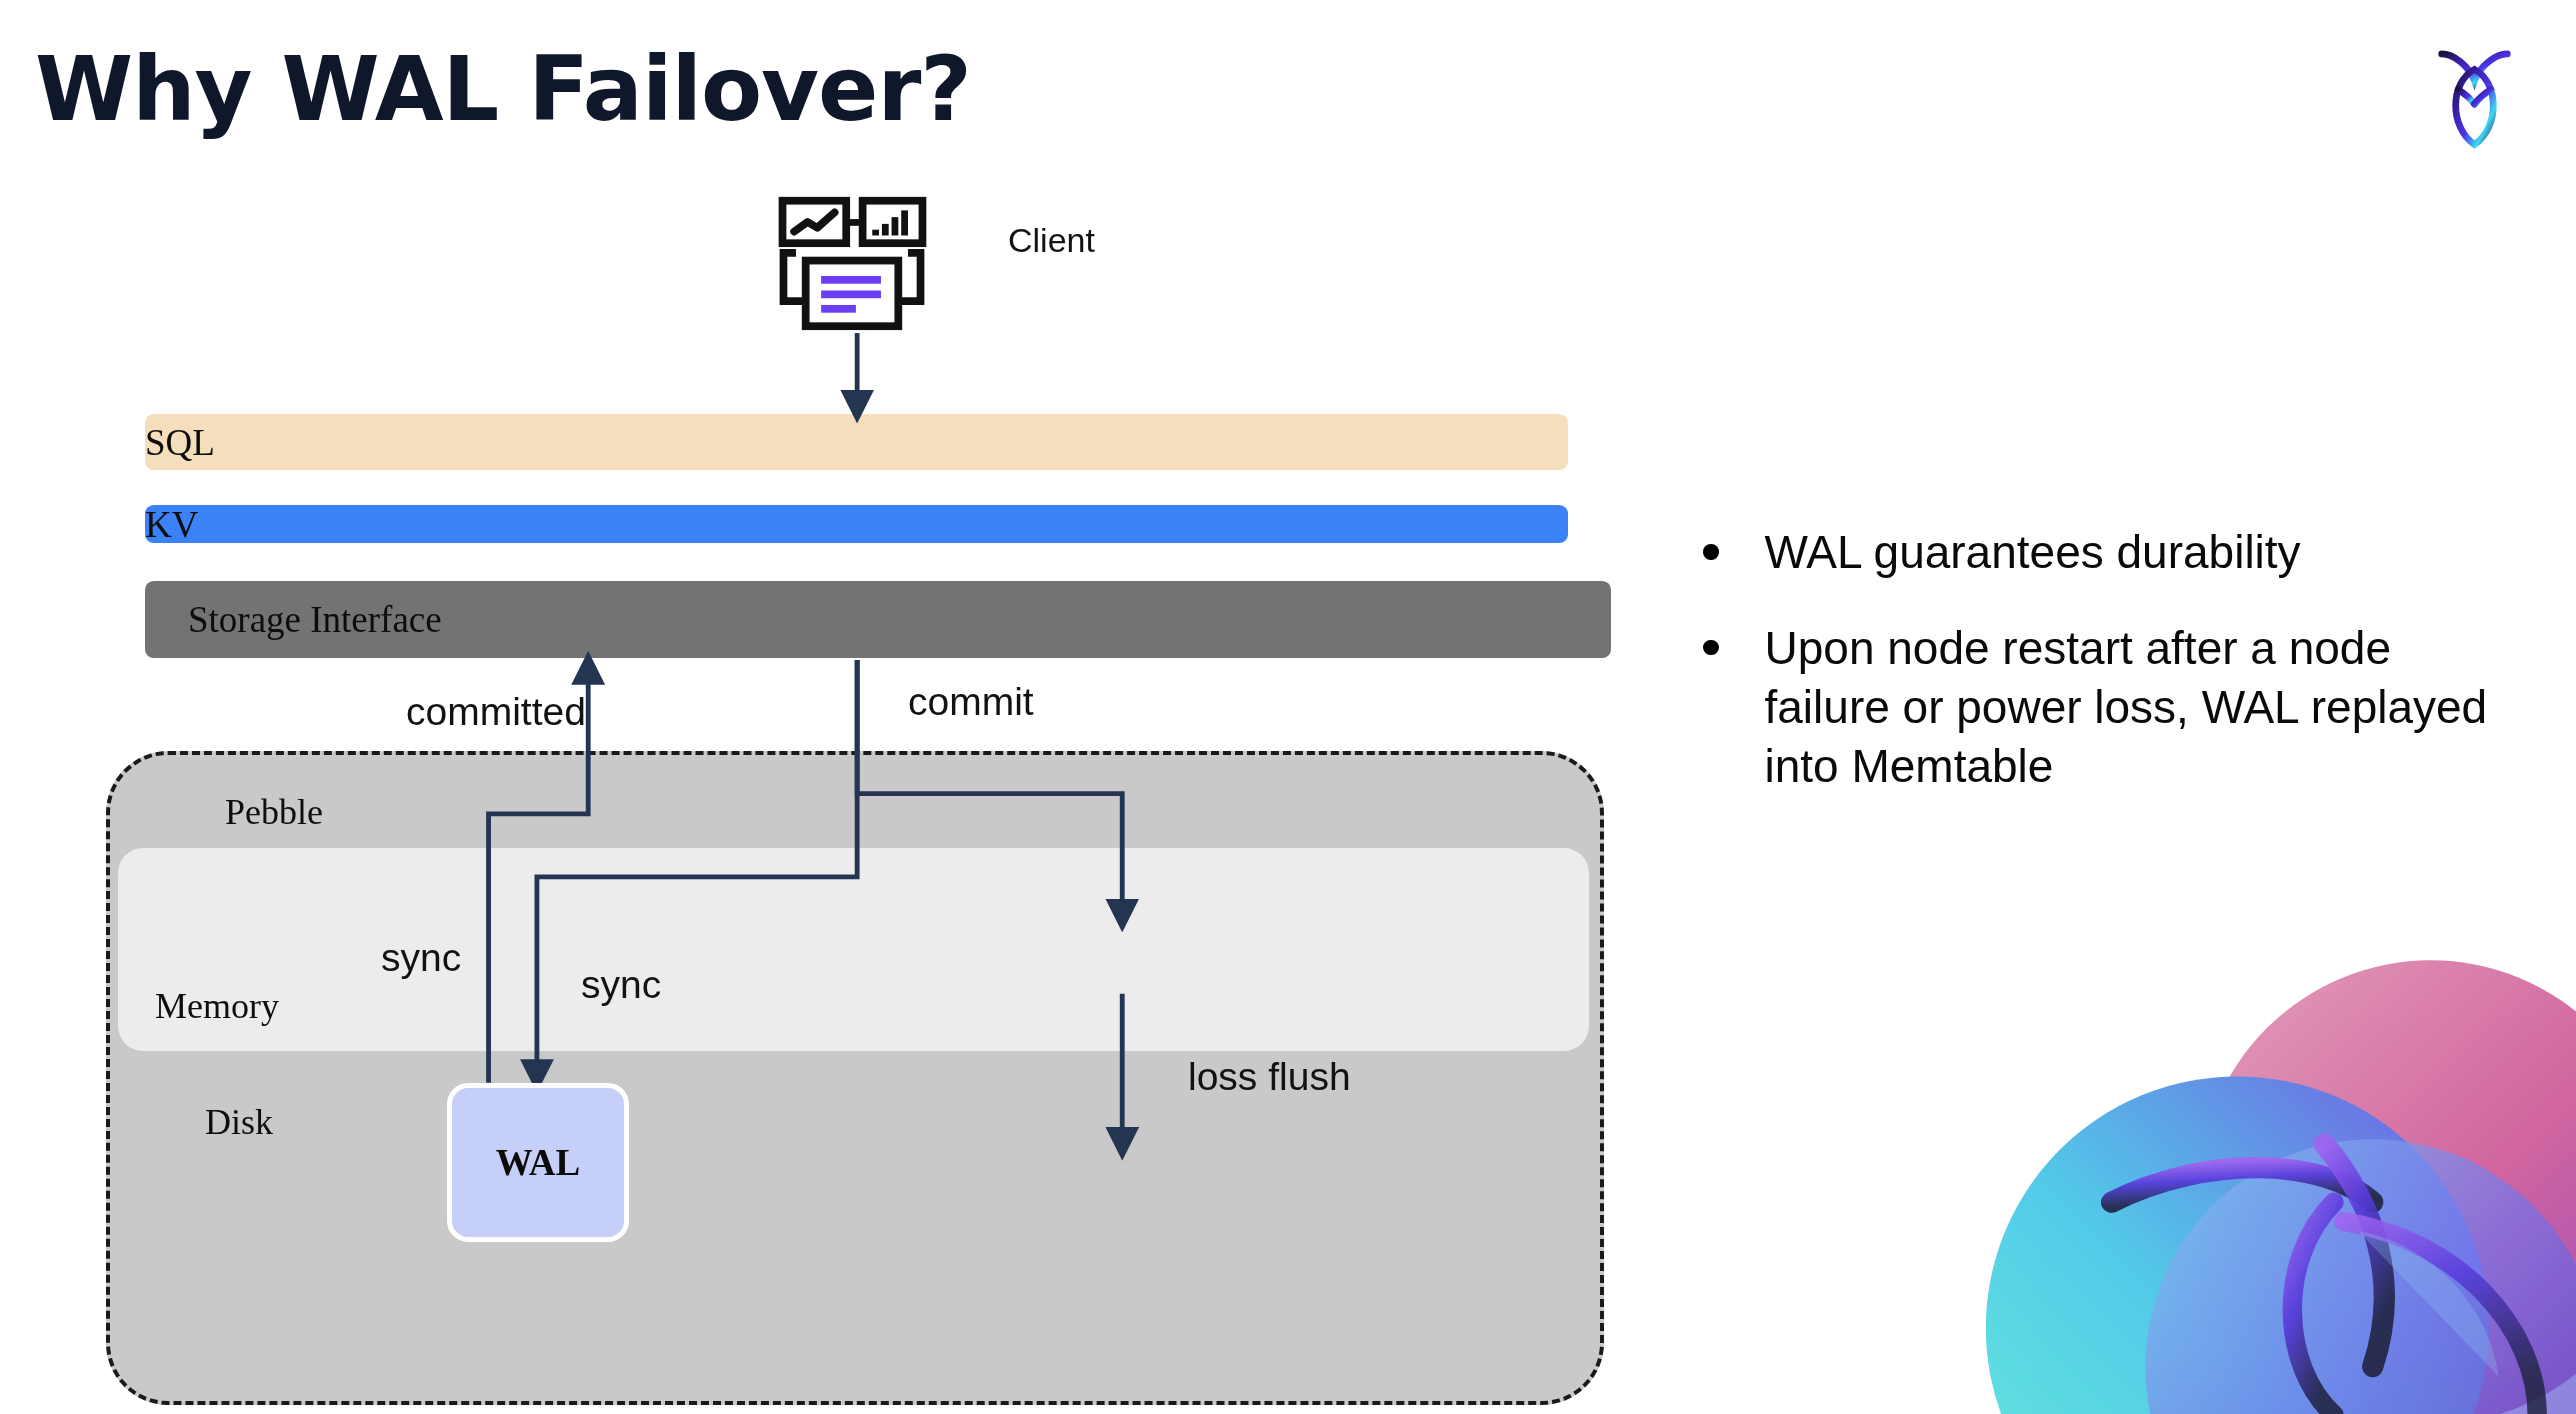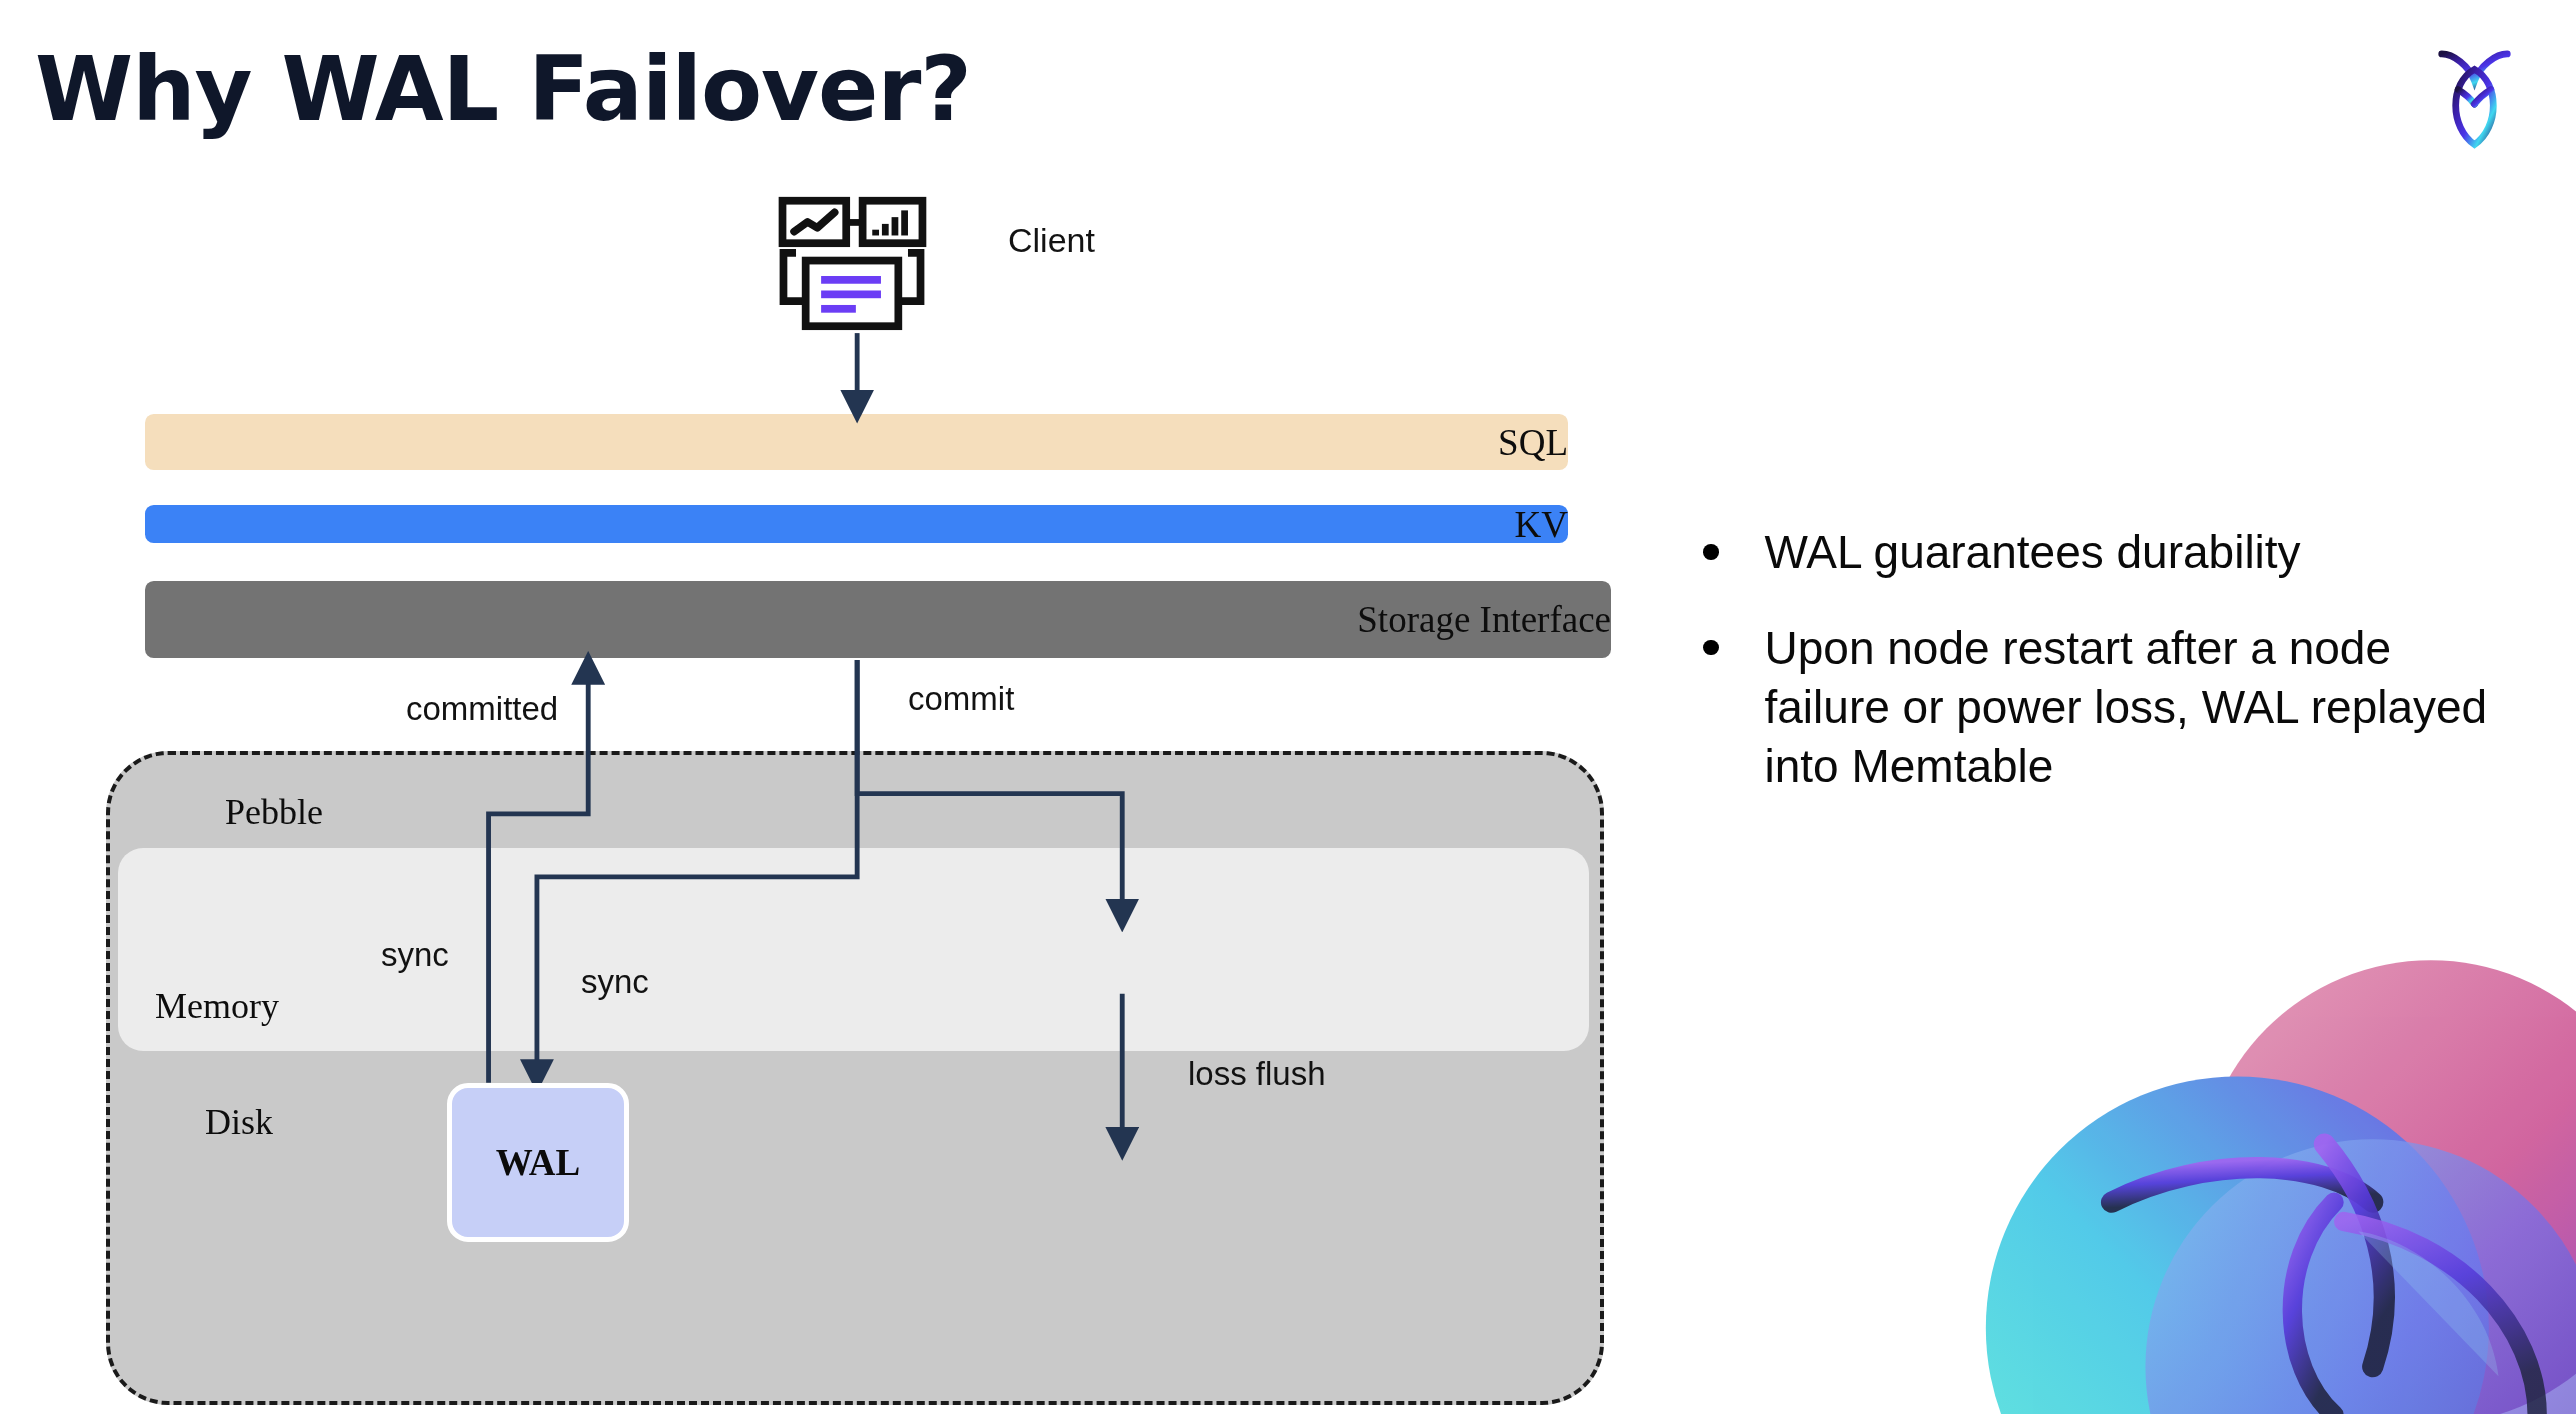--- a/index.html
+++ b/index.html
@@ -74,21 +74,21 @@
   }
 
   
   .layer-bar {
     position: absolute;
     left: 145px;
     width: 1423px;
     border-radius: 8.7px;
     display: flex;
     align-items: center;
-    justify-content: flex-end;
+    justify-content: flex-start;
     font-family: "Liberation Serif", serif;
     font-size: 37px;
     color: #0d0d0d;
   }
   #layer-sql {
     top: 414px;
     height: 56px;
     background: #f5debc;
   }
   #layer-kv {
@@ -169,21 +169,21 @@
     width: 281px;
     height: 161px;
     border: 5.8px solid #ffffff;
     border-radius: 21px;
   }
 
   
   .edge-label {
     position: absolute;
     font-family: "Liberation Sans", sans-serif;
-    font-size: 33px;
+    font-size: 39px;
     color: #121212;
     white-space: nowrap;
   }
   #label-committed { left: 406px; top: 690px; }
   #label-commit    { left: 908px; top: 680px; }
   #label-sync-1    { left: 381px; top: 936px; }
   #label-sync-2    { left: 581px; top: 963px; }
   #label-asyncflush{ left: 1188px; top: 1055px; }
 
   

